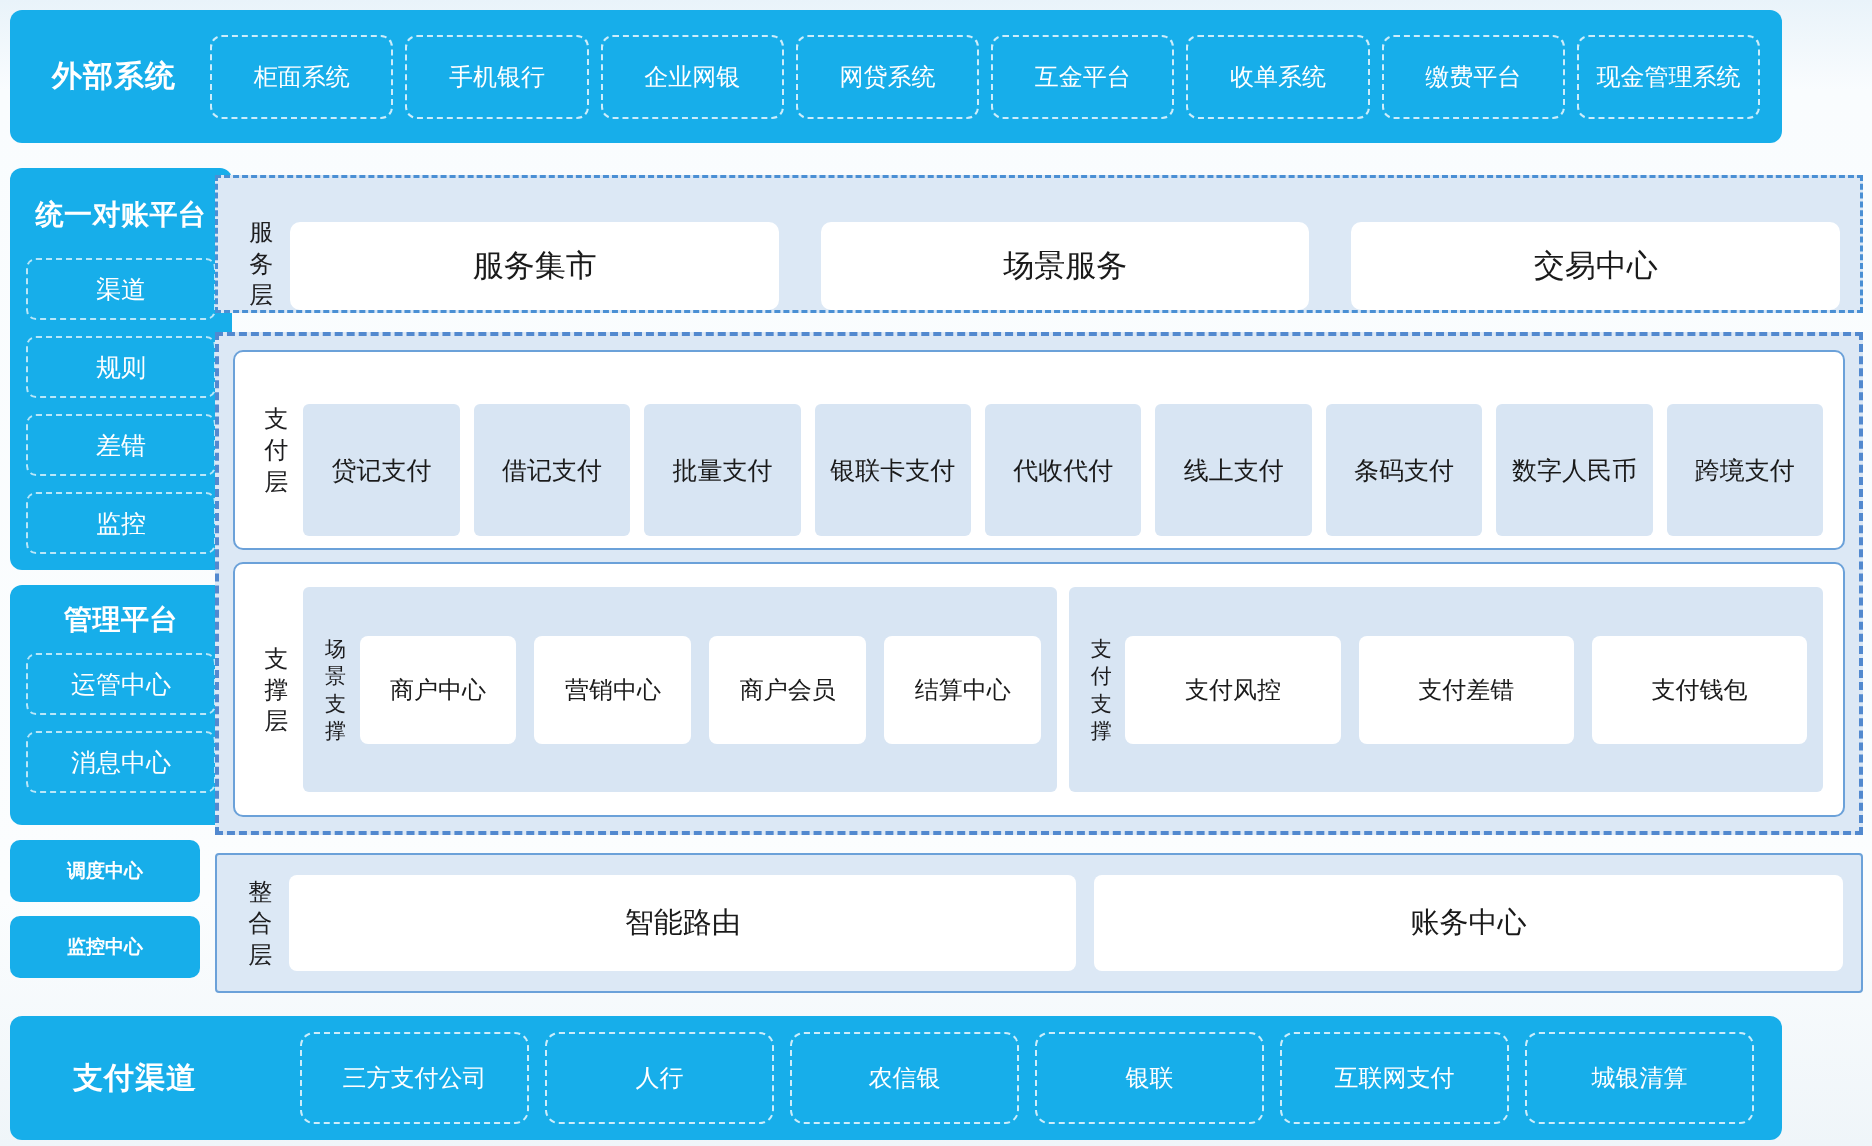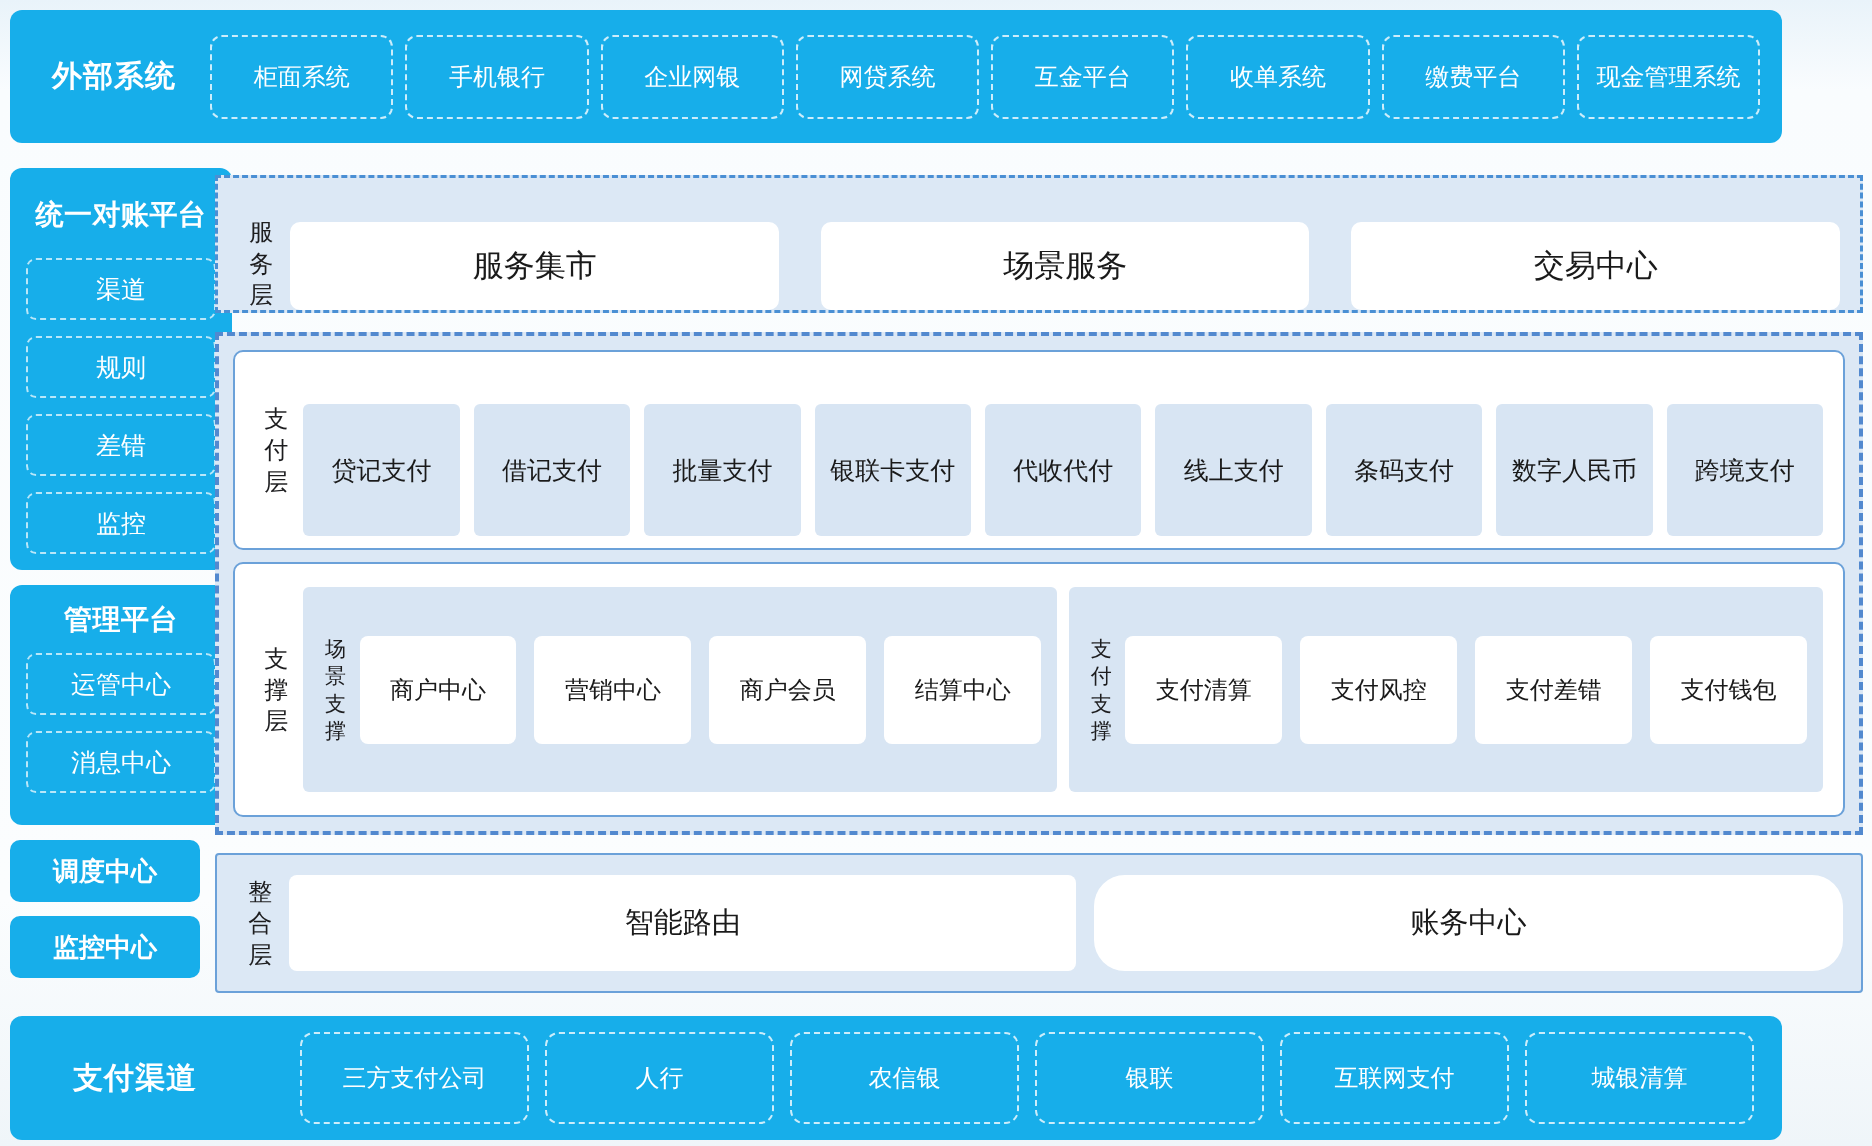--- a/index.html
+++ b/index.html
@@ -59,21 +59,21 @@
   .blk-reconcile { top: 168px; height: 402px; }
   .blk-reconcile .side-title { padding: 28px 0 24px; }
   .blk-reconcile .side-item { margin-bottom: 16px; }
   .blk-manage { top: 585px; height: 240px; }
   .blk-manage .side-title { padding: 16px 0 14px; }
   .blk-manage .side-item { margin-bottom: 16px; }
   .side-solid {
     position: absolute; left: 10px; width: 190px; height: 62px;
     background: #17aeea; border-radius: 10px;
     display: flex; align-items: center; justify-content: center;
-    color: #fff; font-size: 26px; font-weight: 700;
+    color: #fff; font-size: 19px; font-weight: 700;
   }
   .solid-dispatch { top: 840px; }
   .solid-monitor { top: 916px; }
   
   .main { position: absolute; left: 215px; top: 175px; width: 1648px; }
   .layer-panel { background: #dce8f5; }
   .service-layer {
     height: 138px; border: 3px dashed #4a8fd4;
     display: flex; align-items: flex-end; padding: 0 20px 0 14px;
   }
@@ -120,21 +120,21 @@
     border-radius: 4px;
   }
   .integration-layer .vlabel { margin: 0 16px; }
   .int-boxes { flex: 1; display: flex; gap: 18px; }
   .int-box {
     height: 96px; background: #fff; border-radius: 8px;
     display: flex; align-items: center; justify-content: center;
     font-size: 29px; color: #1a1a1a;
   }
   .int-box.first { flex: 1.05; }
-  .int-box.second { flex: 1; border-radius: 31px; }
+  .int-box.second { flex: 1; }
 </style>
 </head>
 <body>
 
 <div class="bluebar top-bar">
   <div class="bar-title">外部系统</div>
   <div class="dash-items">
     <div class="dash-box">柜面系统</div>
     <div class="dash-box">手机银行</div>
     <div class="dash-box">企业网银</div>
@@ -201,21 +201,20 @@
             <div class="group-box">商户中心</div>
             <div class="group-box">营销中心</div>
             <div class="group-box">商户会员</div>
             <div class="group-box">结算中心</div>
           </div>
         </div>
 
         <div class="support-group">
           <div class="vlabel">支付支撑</div>
           <div class="group-boxes">
-            <div class="group-box">支付清算</div>
             <div class="group-box">支付风控</div>
             <div class="group-box">支付差错</div>
             <div class="group-box">支付钱包</div>
           </div>
         </div>
 
       </div>
     </div>
 
   </div>

